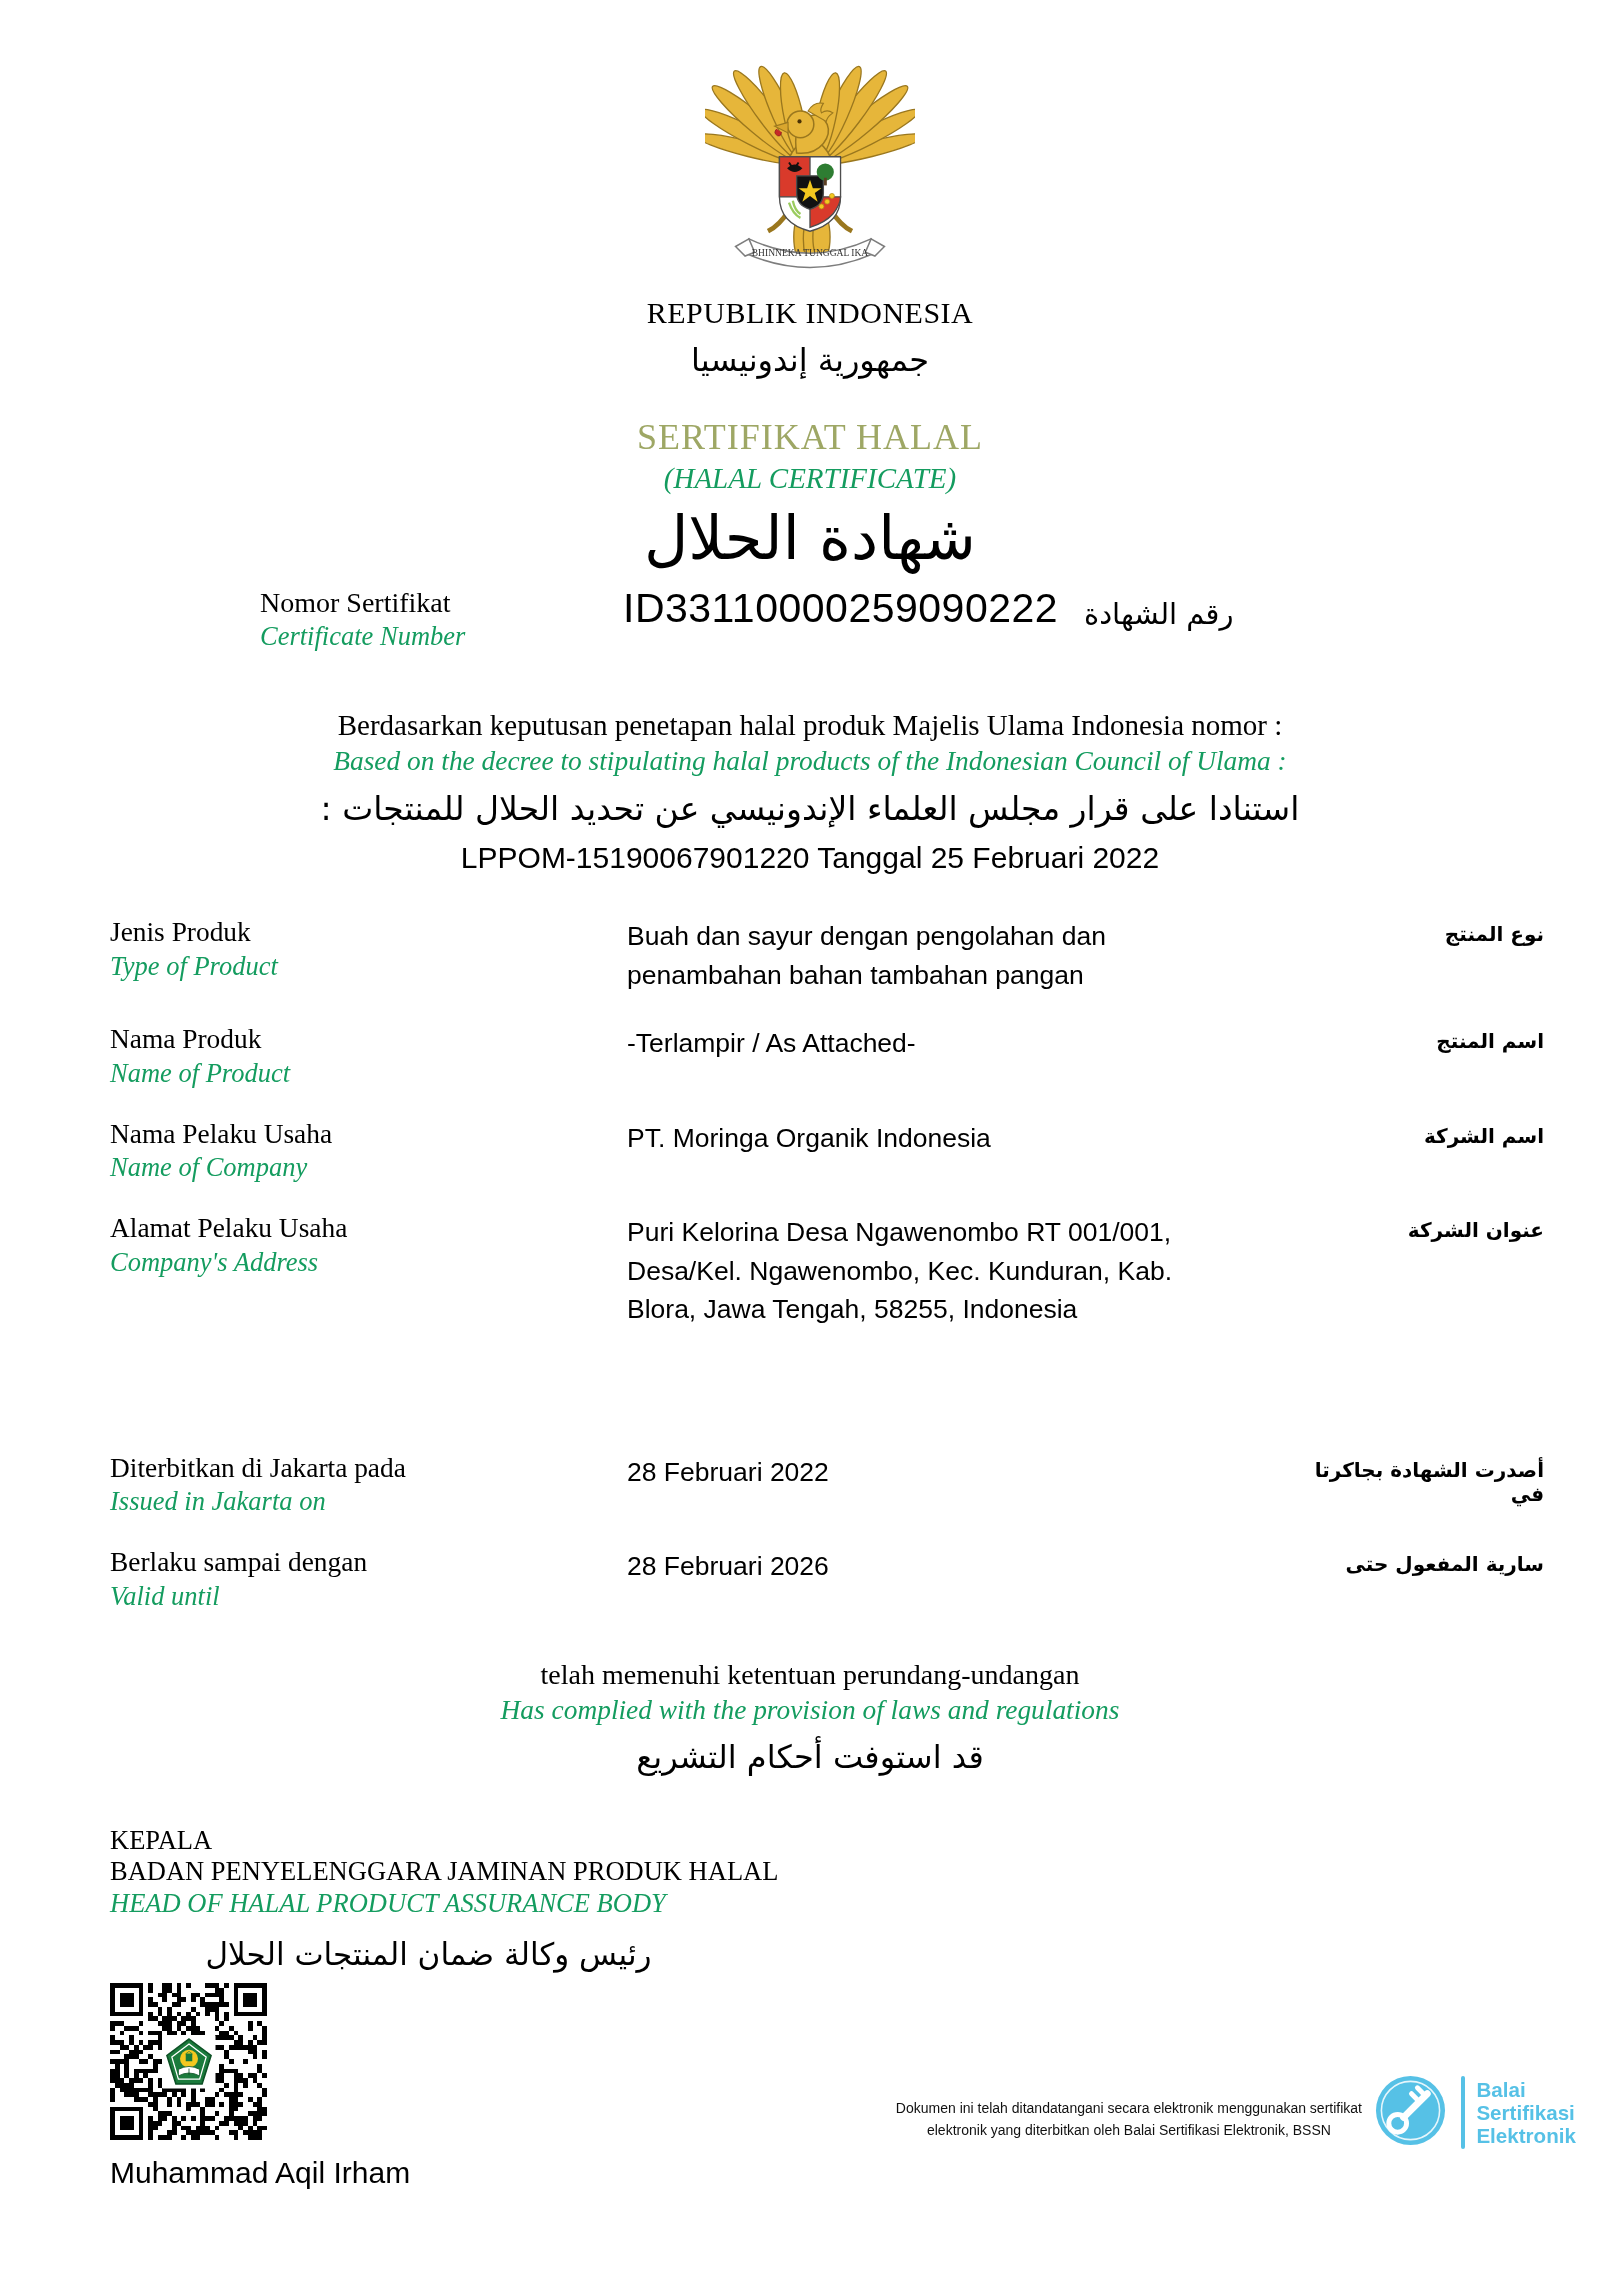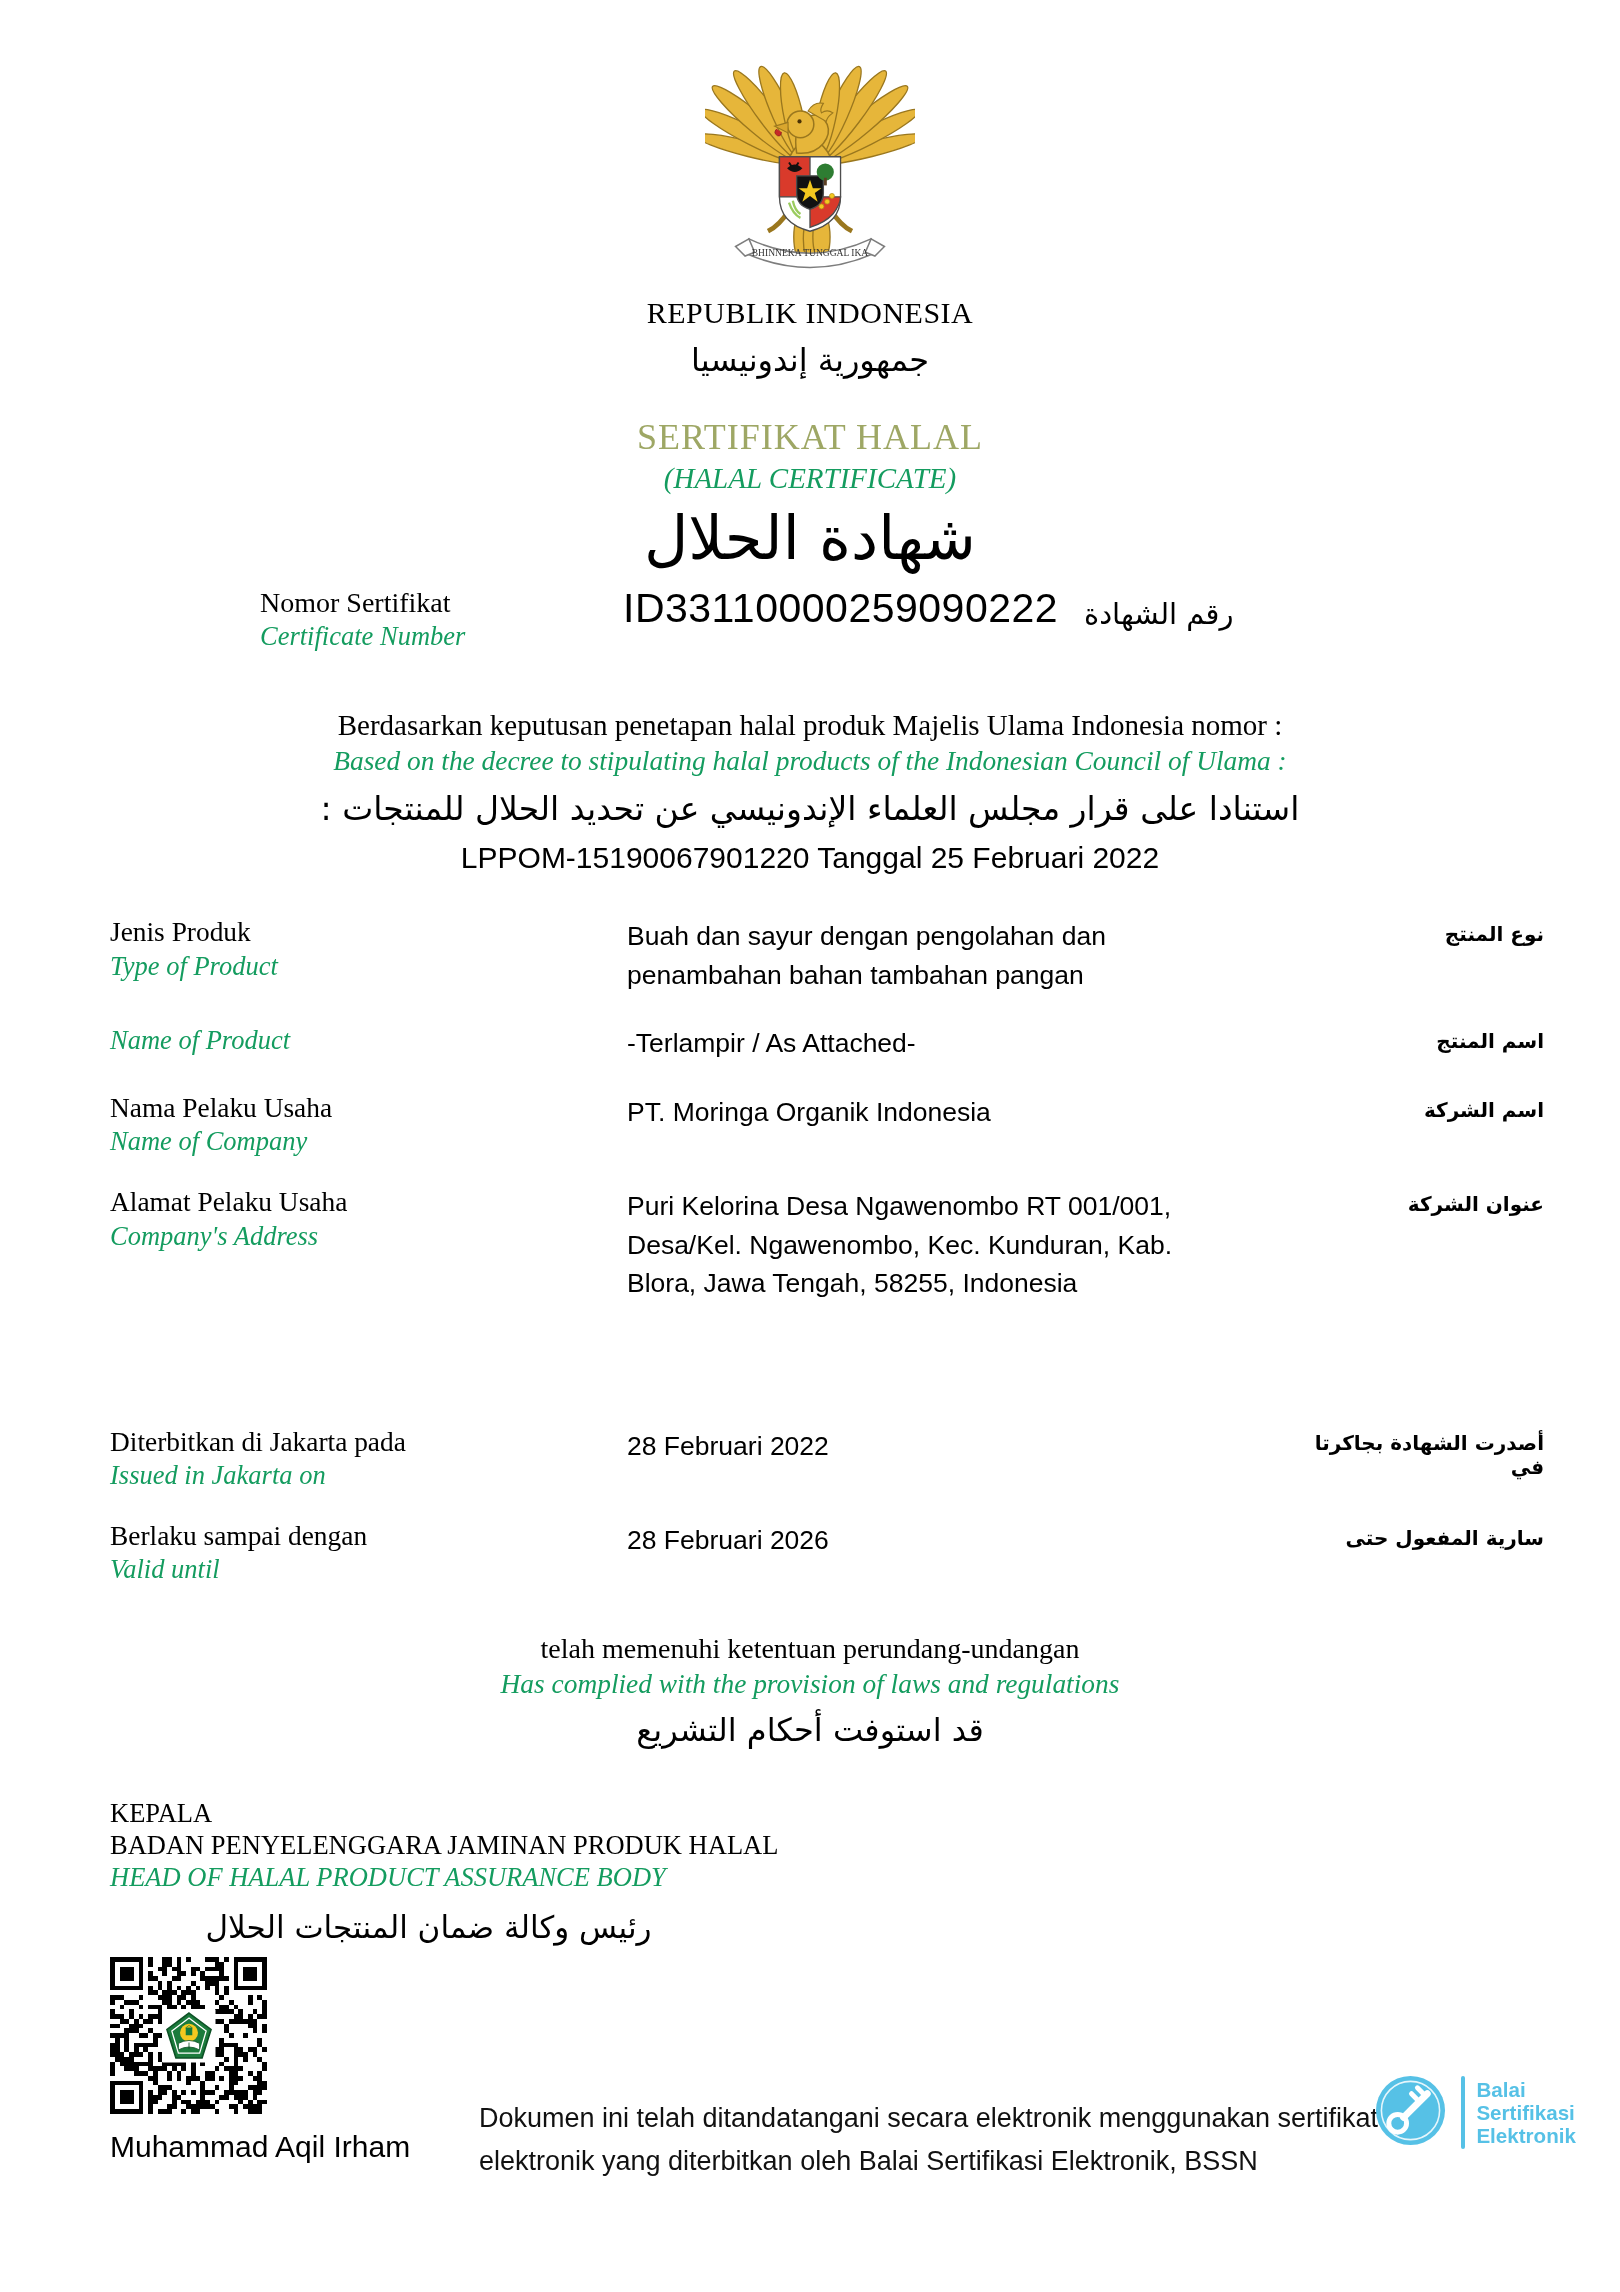--- a/index.html
+++ b/index.html
@@ -78,22 +78,22 @@
   .qr-box svg{display:block;}
   .qr-logo{
     position:absolute;left:50%;top:50%;
     transform:translate(-50%,-50%);
     background:#fff;padding:2px;line-height:0;
   }
   .sig-name{font-size:30px;margin-top:15.7px;}
 
   
   .disclaimer{
-    position:absolute;top:2097px;right:242px;
-    text-align:left;font-size:27px;line-height:1.6;color:#111;
+    position:absolute;top:2097px;right:258px;
+    text-align:center;font-size:14px;line-height:1.6;color:#111;
   }
   .bse{
     position:absolute;top:2074px;left:1374px;
     display:flex;align-items:center;
   }
   .bse-bar{width:3.9px;height:73px;background:#56c1e6;margin:0 11.8px 0 13.7px;border-radius:2px;}
   .bse-text{font-family:"Liberation Sans",sans-serif;font-weight:bold;font-size:20.6px;line-height:1.12;color:#56c1e6;}
 </style>
 </head>
 <body>
@@ -191,20 +191,21 @@
       <div>
         <div class="flabel-id">Jenis Produk</div>
         <div class="flabel-en green">Type of Product</div>
       </div>
       <div class="fvalue sans">Buah dan sayur dengan pengolahan dan penambahan bahan tambahan pangan</div>
       <div class="f-ar ar">نوع المنتج</div>
     </div>
 
     <div class="frow">
       <div>
+        <div class="flabel-id">Nama Produk</div>
         <div class="flabel-en green">Name of Product</div>
       </div>
       <div class="fvalue sans">-Terlampir / As Attached-</div>
       <div class="f-ar ar">اسم المنتج</div>
     </div>
 
     <div class="frow">
       <div>
         <div class="flabel-id">Nama Pelaku Usaha</div>
         <div class="flabel-en green">Name of Company</div>

